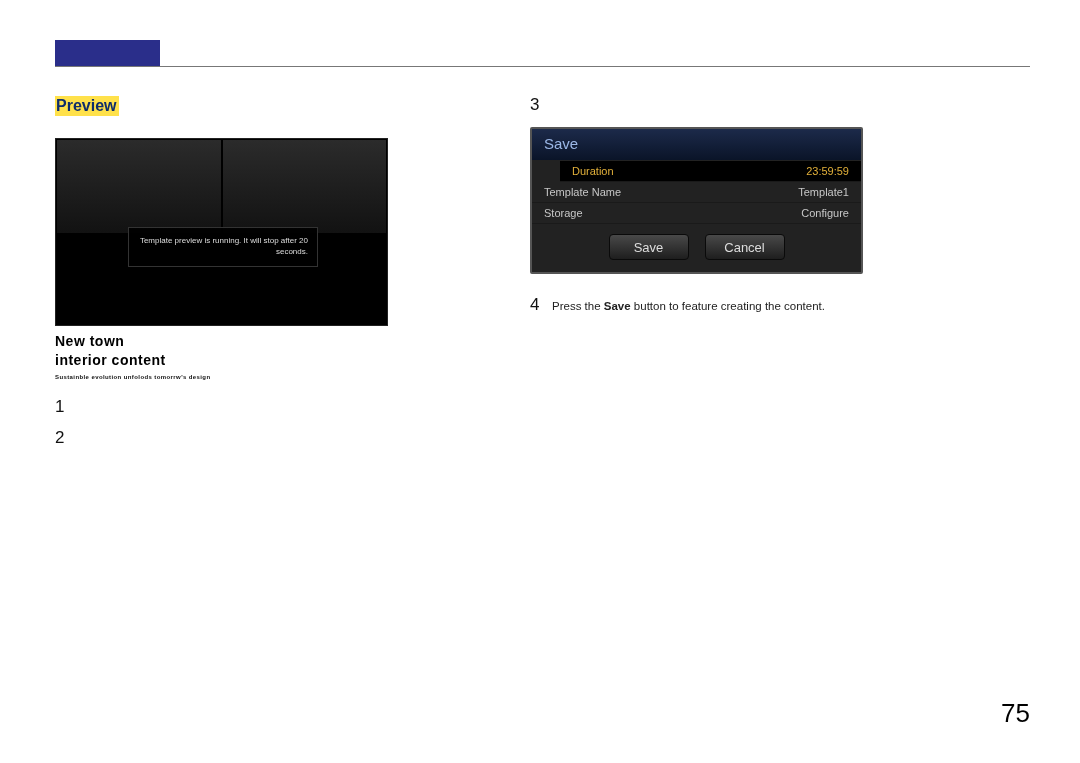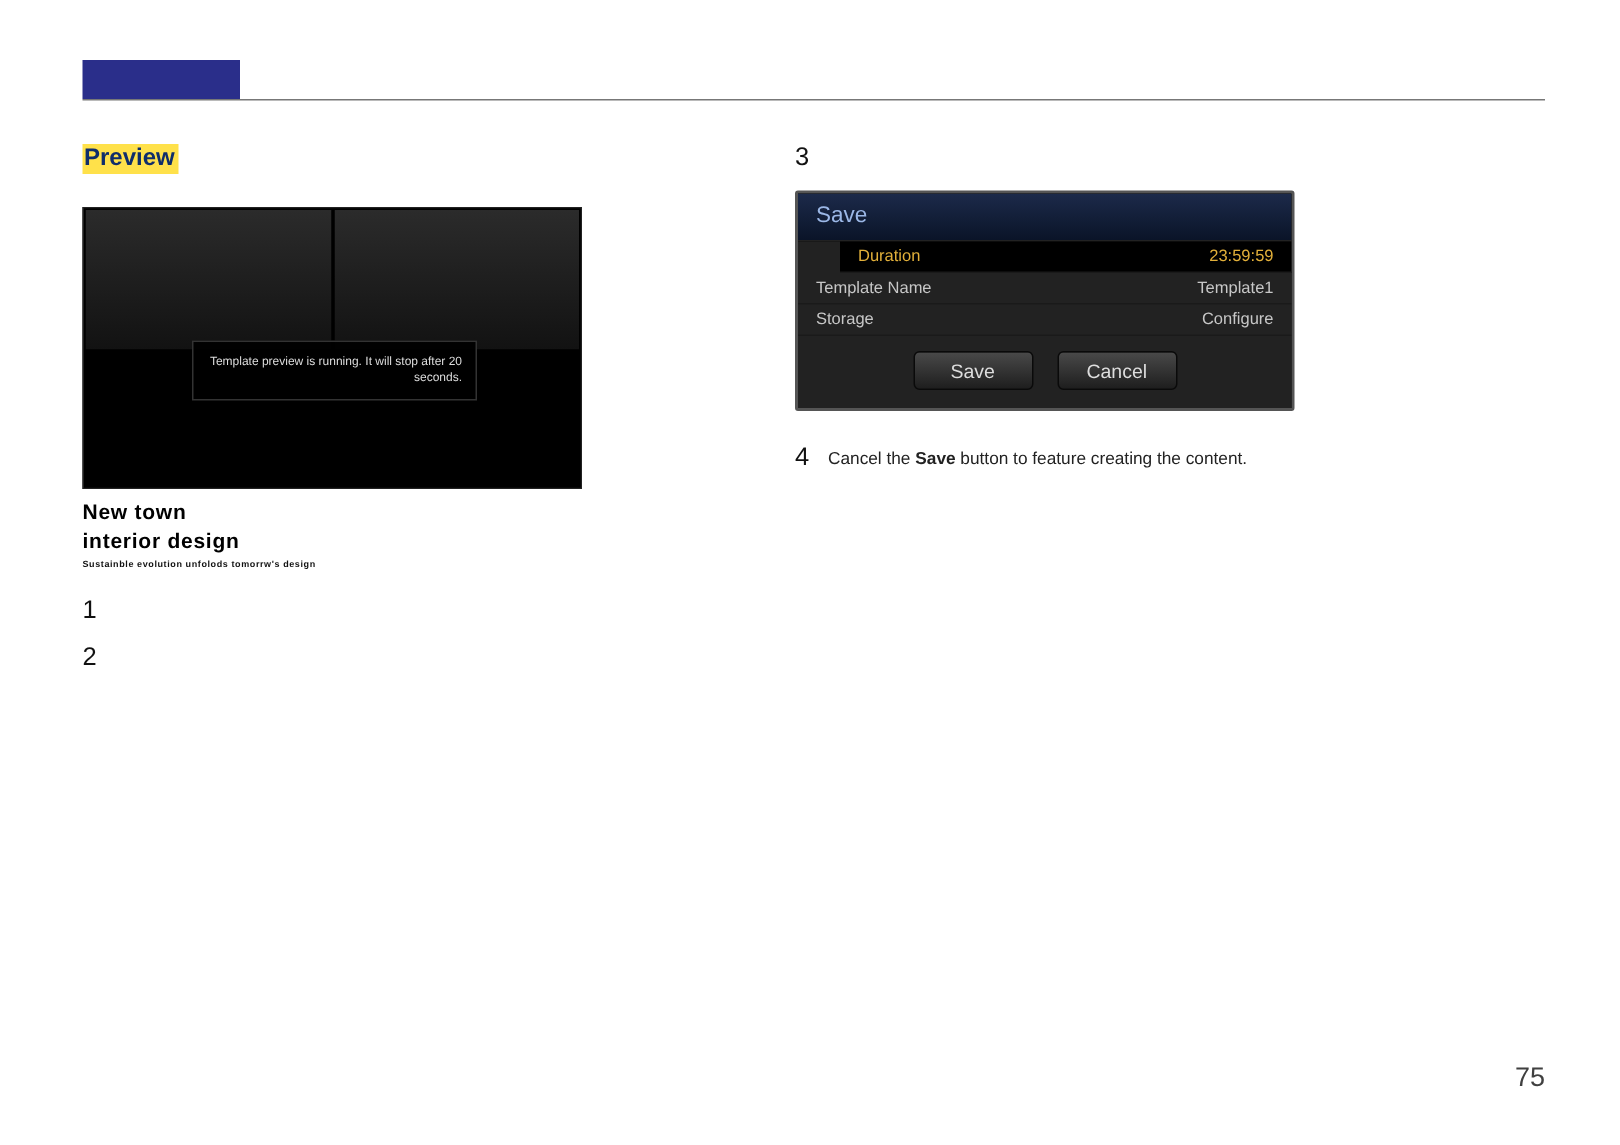--- a/index.html
+++ b/index.html
@@ -177,22 +177,22 @@
     font-size: 13px;
     font-weight: 300;
     display: flex;
     align-items: center;
     justify-content: center;
   }
   .page-num {
     position: absolute;
     right: 50px;
     bottom: 34px;
-    font-size: 18px;
-    color: #404040;
+    font-size: 26px;
+    color: #000000;
     font-weight: 300;
   }
 </style>
 </head>
 <body>
 
 <div class="header-tab"></div>
 <div class="header-rule"></div>
 
 <div class="col-left">
@@ -202,21 +202,21 @@
     <div class="preview-top">
       <div class="preview-pane"></div>
       <div class="preview-pane"></div>
     </div>
     <div class="preview-bottom"></div>
     <div class="preview-msgbox">Template preview is running. It will stop after 20 seconds.</div>
   </div>
 
   <div class="caption-block">
     <div class="caption-main">New town</div>
-    <div class="caption-main">interior design</div>
+    <div class="caption-main">interior content</div>
     <div class="caption-sub">Sustainble evolution unfolods tomorrw's design</div>
   </div>
 
   <div id="steps-left">
       <div class="step">
         <div class="step-num">1</div>
       </div>
       <div class="step">
         <div class="step-num">2</div>
       </div>
@@ -248,18 +248,18 @@
       </div>
     <div class="dlg-buttons">
       <div class="dlg-btn">Save</div>
       <div class="dlg-btn">Cancel</div>
     </div>
   </div>
 
   <div id="step-4">
       <div class="step">
         <div class="step-num">4</div>
-        <div class="step-text"><span>Cancel the </span><span class="kw-bold">Save</span><span> button to feature creating the content.</span></div>
+        <div class="step-text"><span>Press the </span><span class="kw-bold">Save</span><span> button to feature creating the content.</span></div>
       </div>
     </div>
 </div>
 
 <div class="page-num">75</div>
 
 </body></html>

